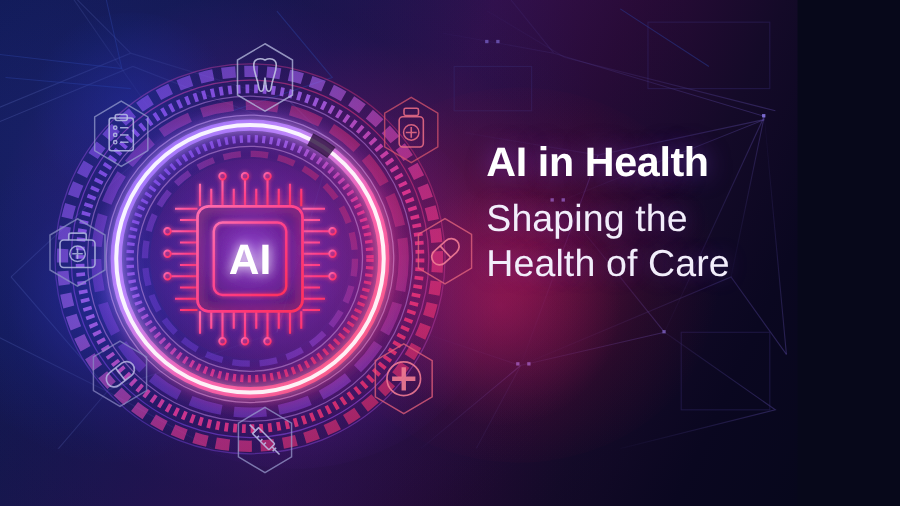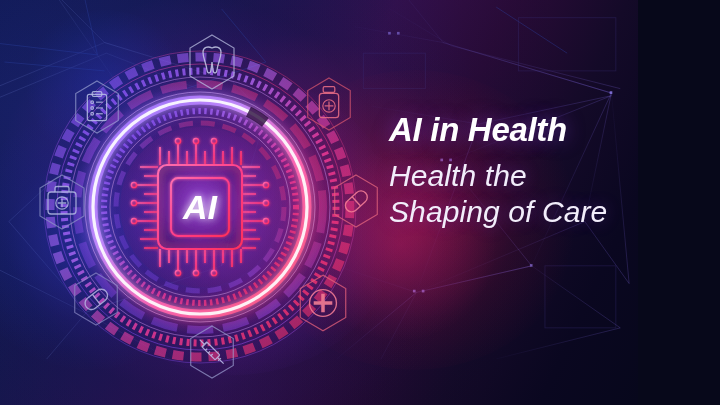--- a/index.html
+++ b/index.html
@@ -8,21 +8,20 @@
   #banner{
     position:relative;
     width:638px;height:405px;
     overflow:hidden;
     font-family:"Liberation Sans", sans-serif;
     background:
       radial-gradient(circle at 30% 48%, rgba(120,40,180,0.55) 0%, rgba(90,25,140,0.30) 22%, rgba(40,20,90,0.10) 40%, rgba(0,0,0,0) 58%),
       radial-gradient(circle at 47% 46%, rgba(190,30,70,0.40) 0%, rgba(150,20,60,0.22) 20%, rgba(60,10,40,0.05) 38%, rgba(0,0,0,0) 52%),
       radial-gradient(circle at 8% 30%, rgba(22,35,110,0.85) 0%, rgba(14,22,78,0.55) 35%, rgba(8,12,45,0.10) 65%, rgba(0,0,0,0) 80%),
       linear-gradient(115deg, #121a52 0%, #161a4e 16%, #2a1350 34%, #3c1050 48%, #2a0b38 62%, #140a28 76%, #0a0720 88%, #07071c 100%);
-    font-style: italic;
   }
 
   
   .bg-layer{position:absolute;inset:0;}
   .net{position:absolute;inset:0;opacity:.85;}
 
   
   .glow{position:absolute;border-radius:50%;pointer-events:none;}
   .glow-blue{left:-40px;top:110px;width:260px;height:260px;
     background:radial-gradient(circle,rgba(30,60,200,.45) 0%,rgba(20,40,150,.18) 45%,rgba(0,0,0,0) 72%);}
@@ -329,17 +328,17 @@
         <rect x="26.5" y="19" width="7" height="19" rx="1"></rect>
         <path d="M26.5,24 L29,24 M26.5,28 L29,28 M26.5,32 L29,32"></path>
         <path d="M30,38 L30,47"></path>
         <path d="M28,41 L32,41"></path>
       </g>
     </svg>
   </div>
 
   <div id="text-block">
     <div class="title-line">AI in Health</div>
-    <div class="sub-line sub-first">Health the</div>
-    <div class="sub-line">Shaping of Care</div>
+    <div class="sub-line sub-first">Shaping the</div>
+    <div class="sub-line">Health of Care</div>
   </div>
 
 </div>
 
 </body></html>

